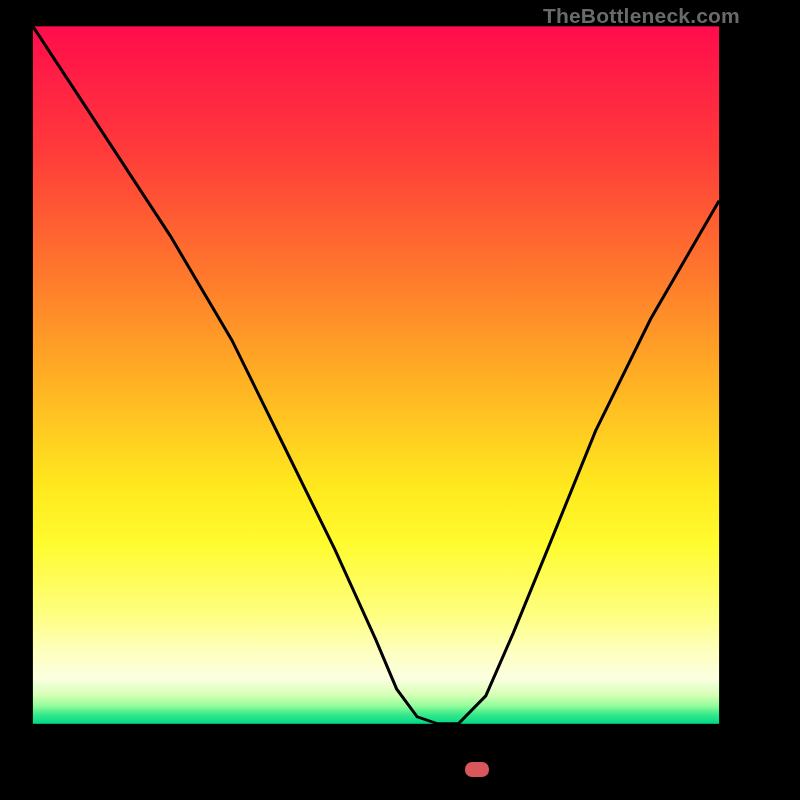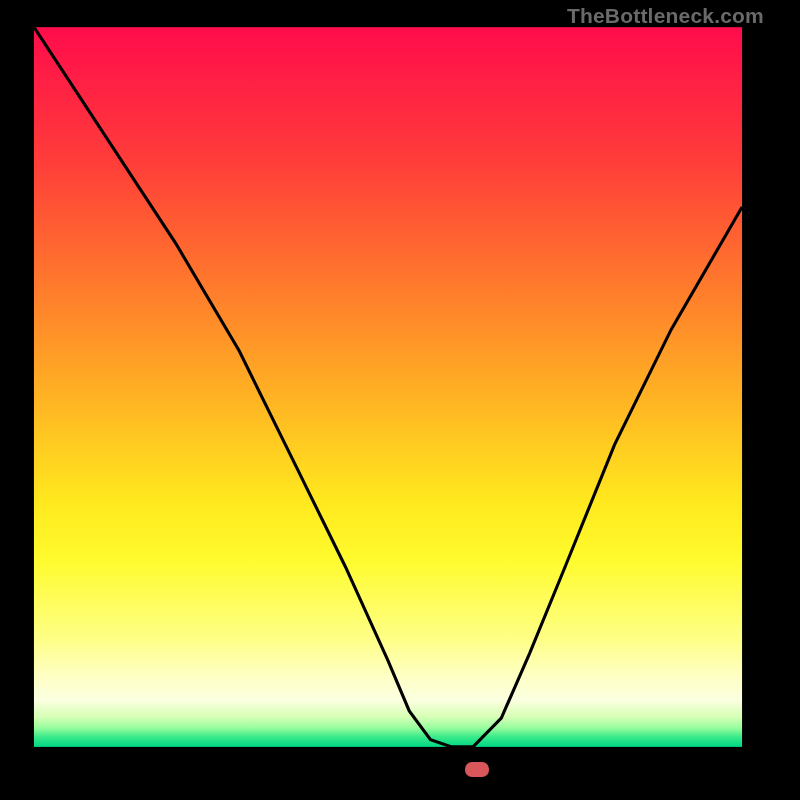--- a/index.html
+++ b/index.html
@@ -8,21 +8,20 @@
     width: 800px;
     height: 800px;
     background: #000;
     overflow: hidden;
   }
   .frame {
     position: relative;
     width: 752px;
     height: 800px;
     background: #000;
-    padding-left: 24px;
   }
   .watermark {
     position: absolute;
     top: 4px;
     right: 12px;
     font-family: Arial, Helvetica, sans-serif;
     font-size: 21px;
     font-weight: bold;
     color: #6a6a6a;
     letter-spacing: 0.2px;

